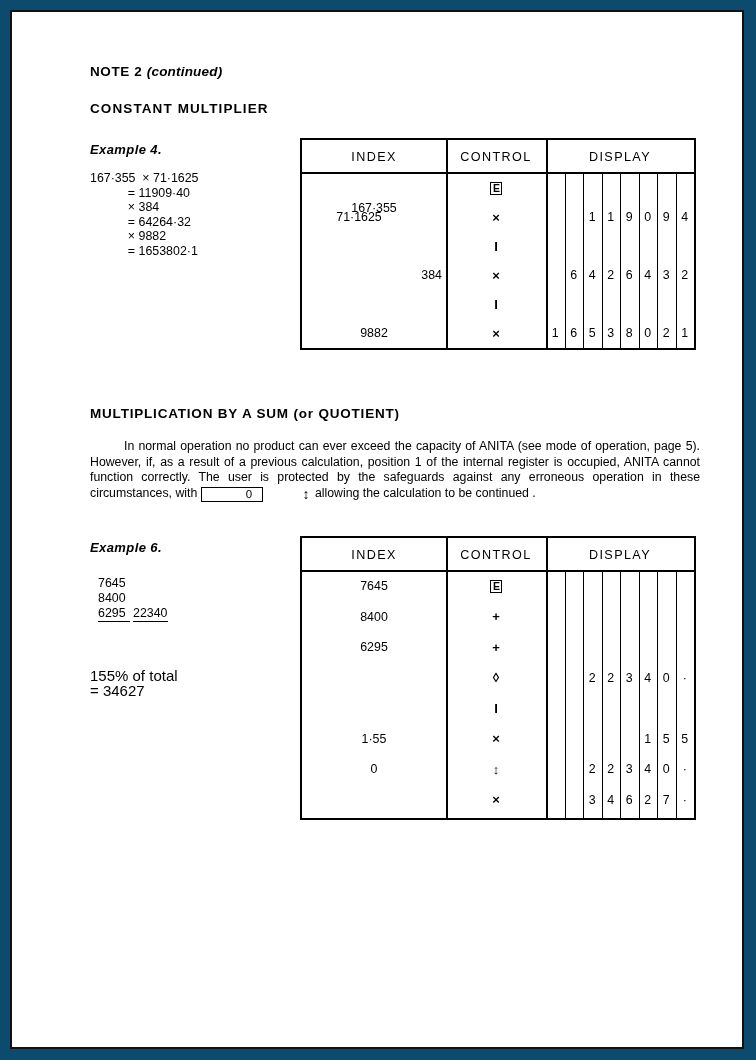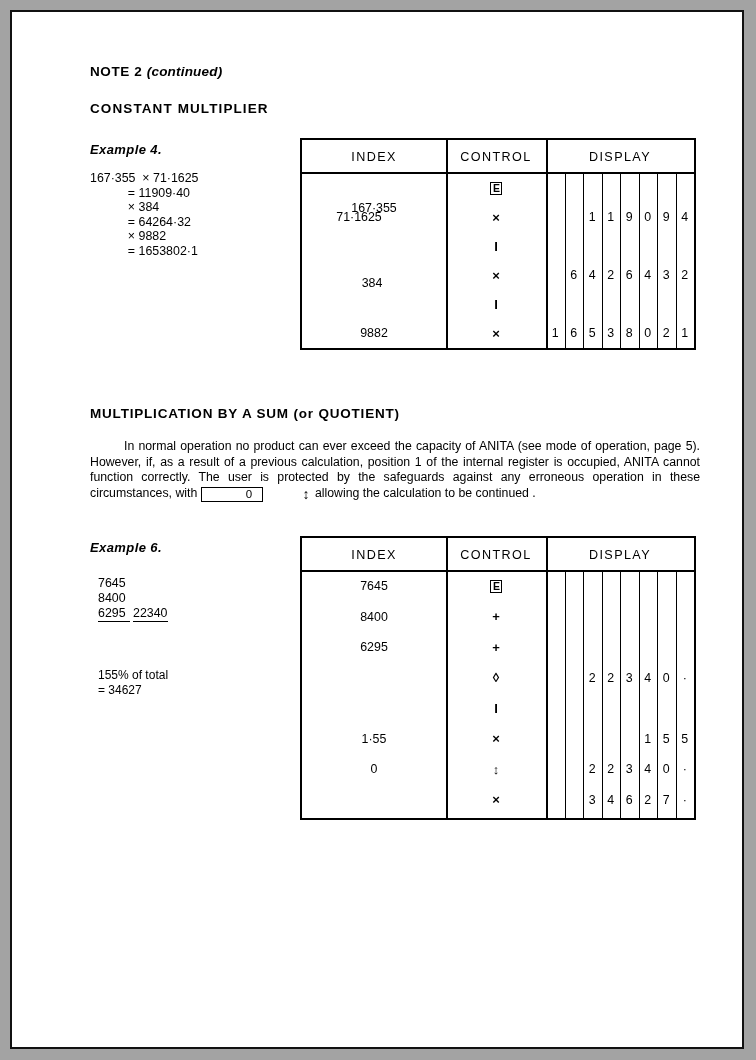--- a/index.html
+++ b/index.html
@@ -13,21 +13,21 @@
     position: relative;
     font-family: "Liberation Sans", sans-serif;
     color: #000000;
     overflow: hidden;
   }
   .page {
     position: absolute;
     left: 0; top: 0;
     width: 756px;
     height: 1060px;
-    background: #a3a3a3;
+    background: #0c4a6e;
     text-decoration: underline;
   }
   .frame {
     position: absolute;
     left: 10px; top: 10px;
     width: 730px; height: 1035px;
     border: 2px solid #111;
     background: #ffffff;
   }
   .content {
@@ -213,21 +213,21 @@
             <div class="row-cell" style="left: 0px; width: 114px; top: 70px;">71·1625</div>
             <div class="row-cell ctrl" style="left: 144px; width: 100px; top: 69.5px;">×</div>
             <div class="dchar" style="left: 281px; width: 18.5px; top: 70px;">1</div>
             <div class="dchar" style="left: 299.5px; width: 18.5px; top: 70px;">1</div>
             <div class="dchar" style="left: 318px; width: 18.5px; top: 70px;">9</div>
             <div class="dchar" style="left: 336.5px; width: 18.5px; top: 70px;">0</div>
             <div class="dchar" style="left: 355px; width: 18.5px; top: 70px;">9</div>
             <div class="dchar" style="left: 373.5px; width: 18.5px; top: 70px;">4</div>
             <div class="row-cell" style="left: 0px; width: 144px; top: 99px;"></div>
             <div class="row-cell ctrl" style="left: 144px; width: 100px; top: 98.5px;">I</div>
-            <div class="row-cell" style="left: 0px; width: 140px; top: 136px;">384</div>
+            <div class="row-cell" style="left: 0px; width: 140px; top: 128px; text-align: right;">384</div>
             <div class="row-cell ctrl" style="left: 144px; width: 100px; top: 127.5px;">×</div>
             <div class="dchar" style="left: 262.5px; width: 18.5px; top: 128px;">6</div>
             <div class="dchar" style="left: 281px; width: 18.5px; top: 128px;">4</div>
             <div class="dchar" style="left: 299.5px; width: 18.5px; top: 128px;">2</div>
             <div class="dchar" style="left: 318px; width: 18.5px; top: 128px;">6</div>
             <div class="dchar" style="left: 336.5px; width: 18.5px; top: 128px;">4</div>
             <div class="dchar" style="left: 355px; width: 18.5px; top: 128px;">3</div>
             <div class="dchar" style="left: 373.5px; width: 18.5px; top: 128px;">2</div>
             <div class="row-cell" style="left: 0px; width: 144px; top: 157px;"></div>
             <div class="row-cell ctrl" style="left: 144px; width: 100px; top: 156.5px;">I</div>
@@ -252,21 +252,21 @@
       <div class="example-wrap" style="height:300px; margin-top:38px;">
         <div class="ex-label">Example 6.</div>
 
         <div style="position:absolute; left:8px; top:36px; font-size:12.4px; line-height:15px;">
           <div>7645</div>
           <div>8400</div>
           <div style="border-bottom:1.3px solid #000; display:inline-block; padding-right:4px;">6295</div>
           <div style="border-bottom:1.3px solid #000; display:inline-block; padding-right:0px;">22340</div>
         </div>
 
-        <div style="position:absolute; left:0px; top:128px; font-size:12px; line-height:15px;margin-left:8px;">
+        <div style="position:absolute; left:0px; top:128px; font-size:15px; line-height:15px;">
           <div>155% of total</div>
           <div>= 34627</div>
         </div>
 
         <div class="anita-table" id="table6" style="left:210px; top:-4px; width:392px; height:280px;">
           <div class="thead"></div>
           <div class="col-sep" style="left:144px;"></div>
           <div class="col-sep" style="left:244px;"></div>
           <div class="hdr-cell" style="left:0; width:144px;">INDEX</div>
           <div class="hdr-cell" style="left:144px; width:100px;">CONTROL</div>

